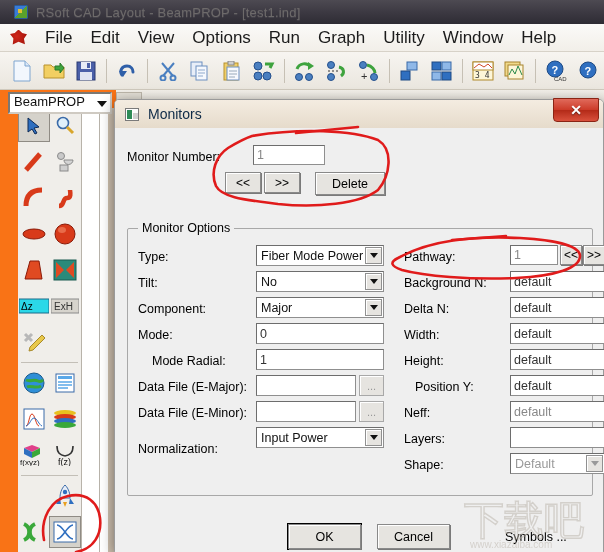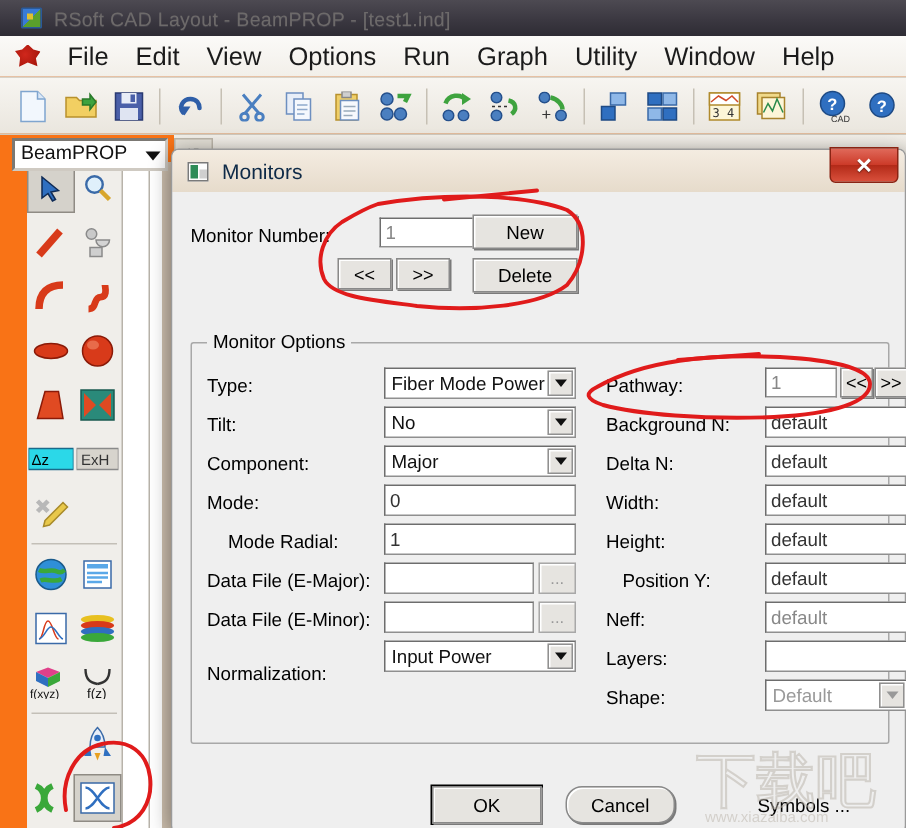--- a/index.html
+++ b/index.html
@@ -567,21 +567,20 @@
     </div>
 
     <div id="dlg-body">
 
       <div class="lbl" style="position:absolute;left:12px;top:22px;">Monitor Number:</div>
       <div class="txtbox grey" style="position:absolute;left:138px;top:17px;width:72px;height:20px;">1</div>
 
       <div class="btn small" style="position:absolute;left:110px;top:44px;width:36px;height:21px;">&lt;&lt;</div>
       <div class="btn small" style="position:absolute;left:149px;top:44px;width:36px;height:21px;">&gt;&gt;</div>
 
-      <div class="btn" style="position:absolute;left:200px;top:15px;width:70px;height:23px;">New</div>
       <div class="btn" style="position:absolute;left:200px;top:44px;width:70px;height:23px;">Delete</div>
 
       <div id="group-monitor-options">
         <div id="group-legend">Monitor Options</div>
 
         <div class="lbl" style="position:absolute;left:10px;top:21px;text-align:center;">Type:</div>
         <div class="combo" style="position:absolute;left:128px;top:16px;width:128px;height:21px;">
           <span>Fiber Mode Power</span>
           <span class="cbtn">
               <i></i>
@@ -655,21 +654,21 @@
         <div class="lbl" style="position:absolute;left:276px;top:229px;">Shape:</div>
         <div class="combo disabled" style="position:absolute;left:382px;top:224px;width:95px;height:21px;">
           <span>Default</span>
           <span class="cbtn">
               <i></i>
             </span>
         </div>
       </div>
 
       <div class="btn default" style="position:absolute;left:173px;top:396px;width:73px;height:25px;">OK</div>
-      <div class="btn" style="position:absolute;left:262px;top:396px;width:73px;height:25px;border-radius:11px;">Cancel</div>
+      <div class="btn" style="position:absolute;left:262px;top:396px;width:73px;height:25px;">Cancel</div>
       <div class="btn" style="position:absolute;left:383px;top:396px;width:92px;height:25px;border-color:transparent;box-shadow:none;background:transparent;justify-content:flex-start;padding-left:6px;">Symbols ...</div>
     </div>
   </div>
 
   <div id="watermark">
     <svg width="142" height="60" viewBox="0 0 142 60">
       <text x="2" y="42" font-size="40" fill="none" stroke="#b9b2a8" stroke-width="1.4" font-family="'DejaVu Sans', sans-serif">下载吧</text>
       <text x="8" y="56" font-size="10" fill="#b9b2a8" font-family="'Liberation Sans', sans-serif">www.xiazaiba.com</text>
     </svg>
   </div>

